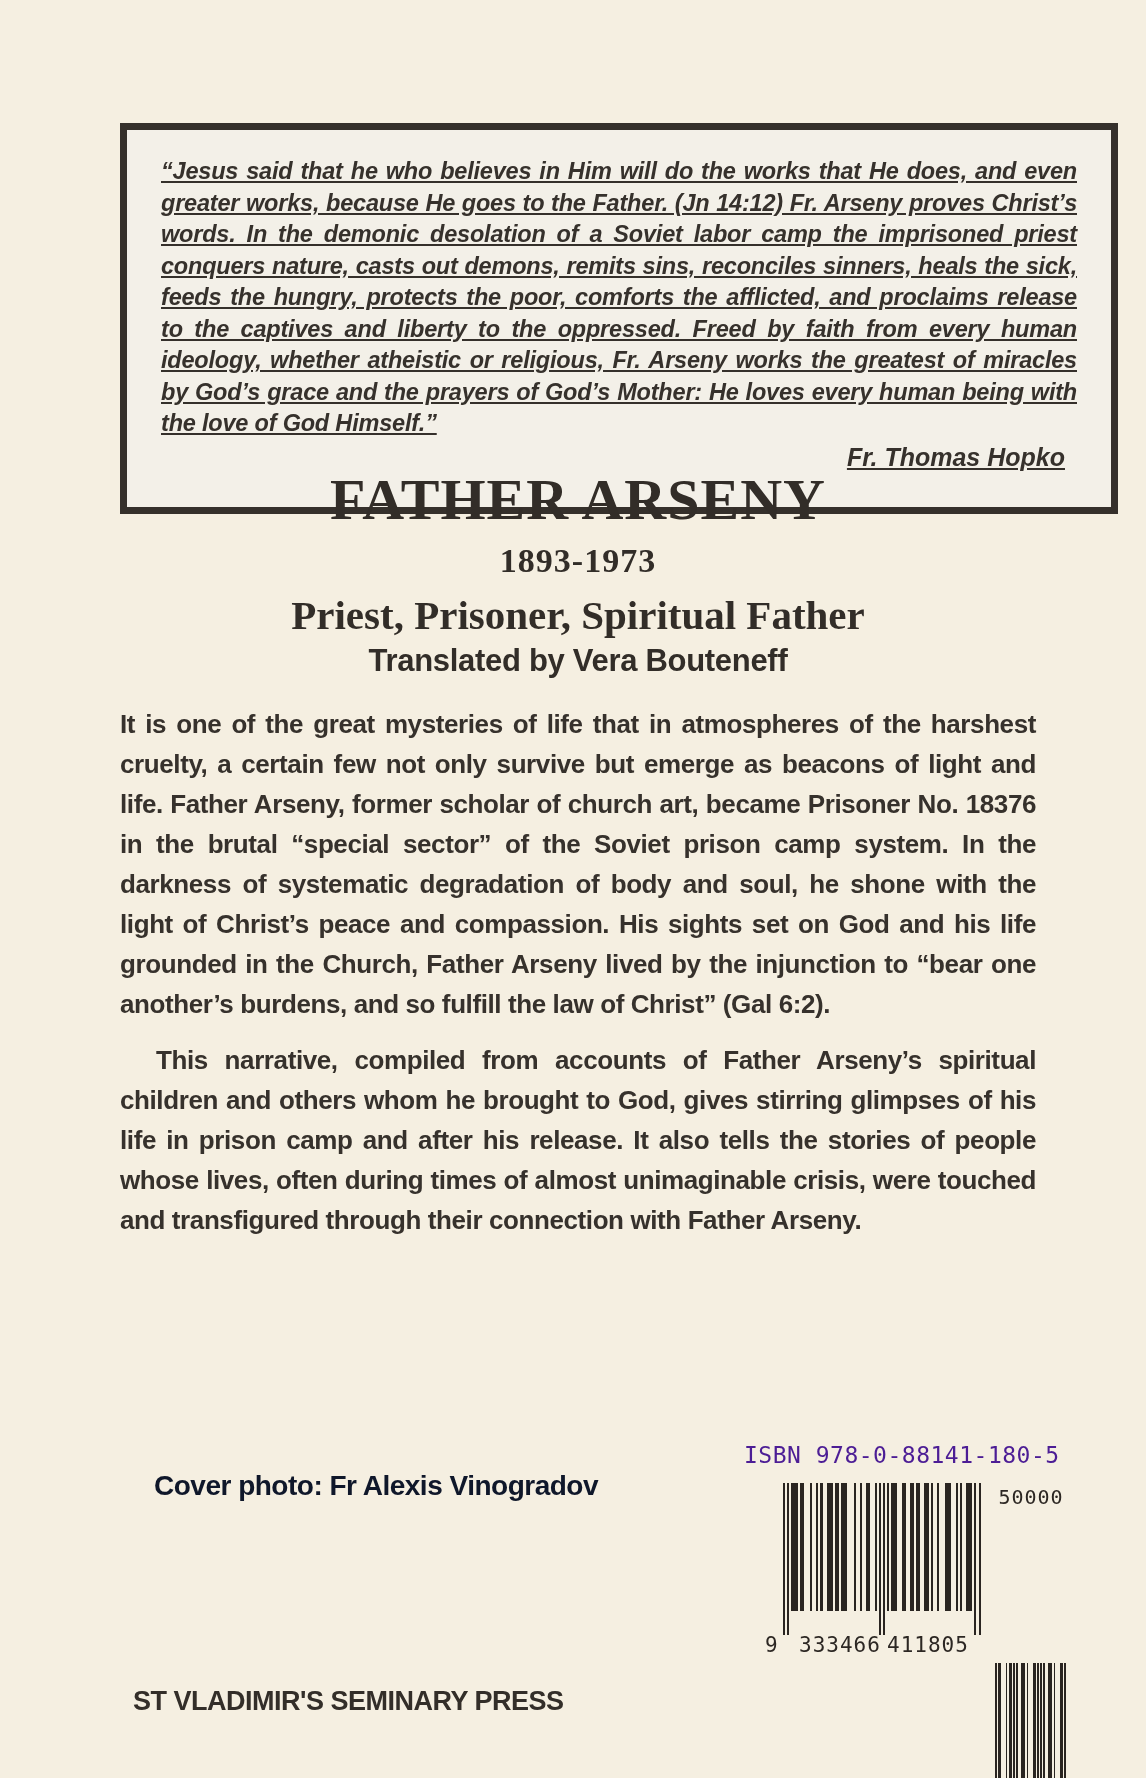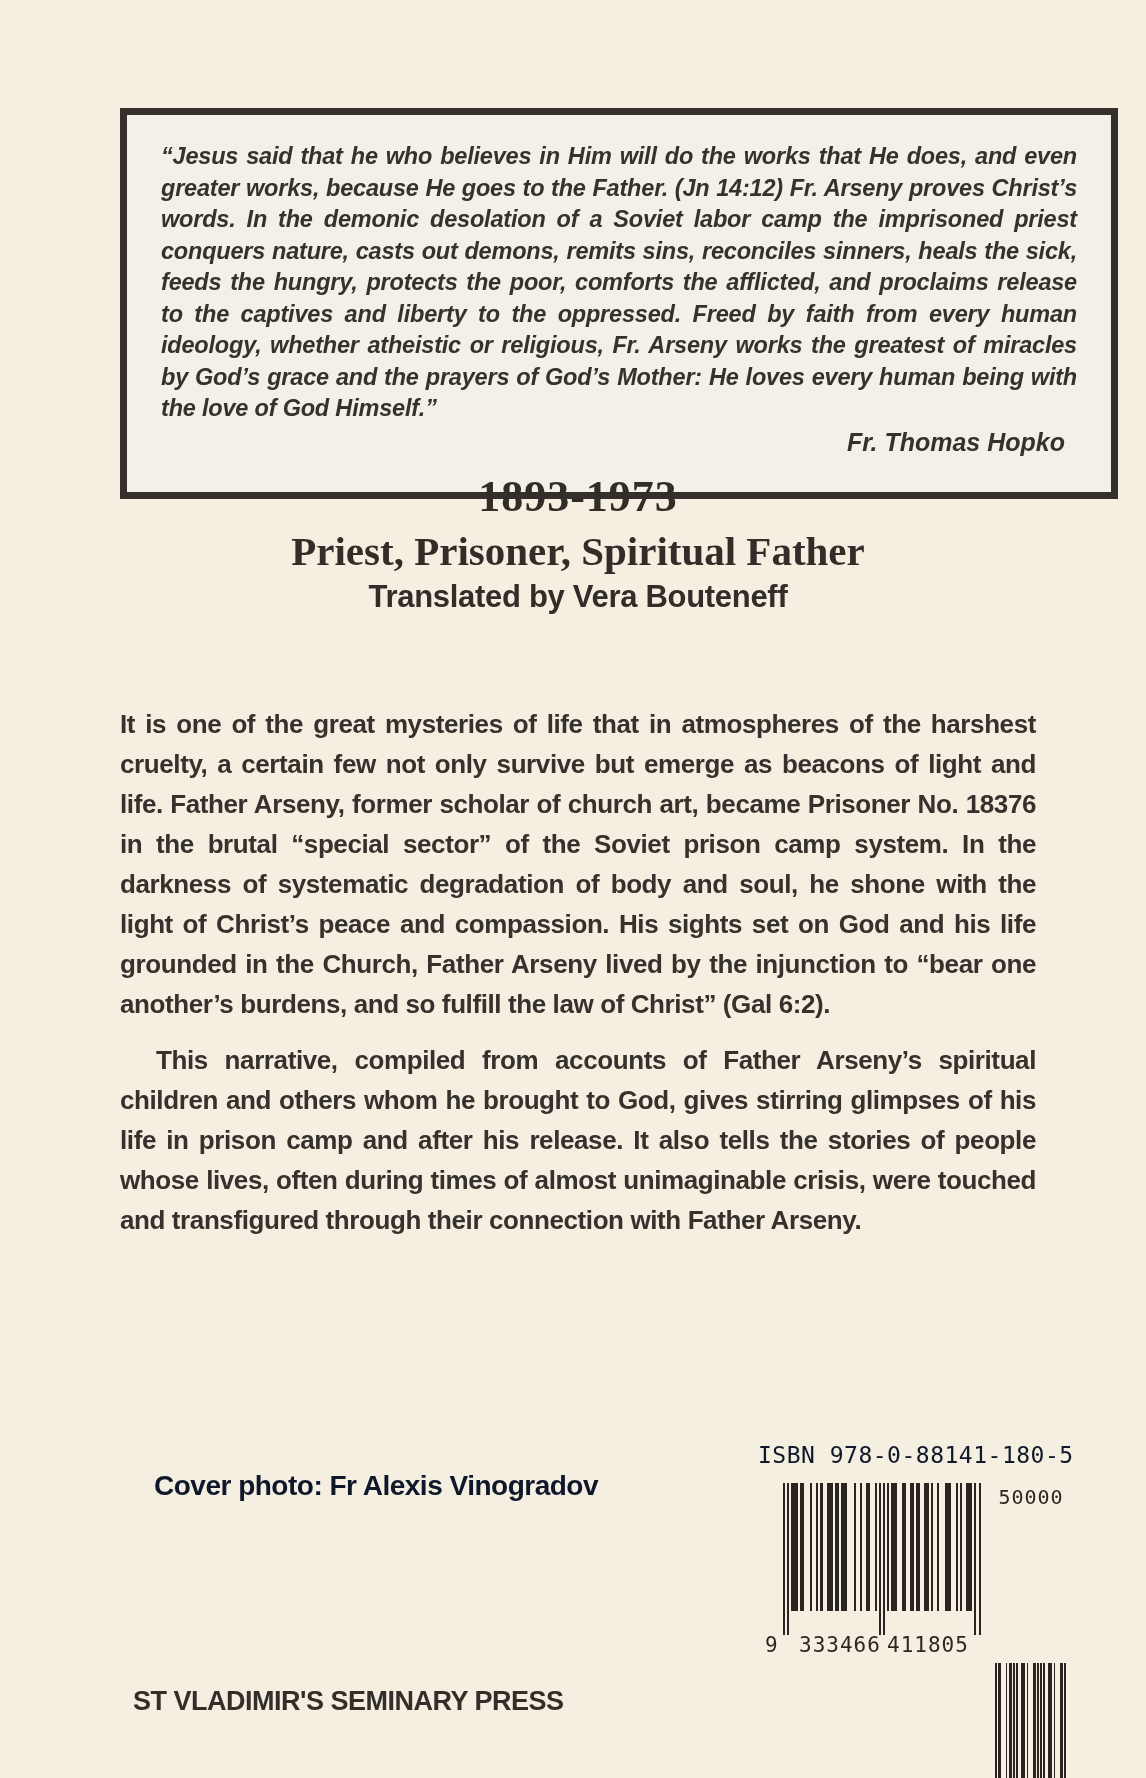--- a/index.html
+++ b/index.html
@@ -6,26 +6,27 @@
   body {
     width: 1146px; height: 1778px;
     position: relative;
     background: var(--paper, #f5efe1);
     font-family: "Liberation Sans", sans-serif;
     color: var(--ink, #35302b);
     overflow: hidden;
   }
   
   .quote-box {
-    position: absolute; left: 120px; top: 108px;
+    position: absolute; left: 120px; top: 123px;
     width: 998px; height: 391px;
     box-sizing: border-box;
     border: 7px solid var(--ink, #24201c);
     background: #f3f0e8;
     padding: 26px 34px 6px 34px;
+    text-decoration: underline;
   }
   .quote-text {
     font-style: italic; font-weight: bold;
     font-size: 23.5px; line-height: 31.5px;
     text-align: justify;
     color: #36312c;
     letter-spacing: -0.2px;
   }
   .quote-attr {
     font-style: italic; font-weight: bold;
@@ -35,21 +36,21 @@
     color: #36312c;
   }
   
   .title-block {
     position: absolute; left: 120px; top: 468px; width: 916px;
     text-align: center;
     font-family: "Liberation Serif", serif;
     color: #322d28;
   }
   .book-title   { font-size: 58px; line-height: 64px; font-weight: bold; letter-spacing: 1px; }
-  .book-years   { font-size: 44px; line-height: 58px; font-weight: bold; letter-spacing: 1px; }
+  .book-years   { font-size: 34px; line-height: 58px; font-weight: bold; letter-spacing: 1px; }
   .book-subtitle{ font-size: 41px; line-height: 50px; font-weight: bold; }
   .book-translator {
     font-family: "Liberation Sans", sans-serif;
     font-size: 31px; line-height: 42px; font-weight: bold;
     letter-spacing: -0.3px;
   }
   
   .body-copy {
     position: absolute; left: 120px; top: 704px; width: 916px;
     font-size: 26px; line-height: 40px; font-weight: bold;
@@ -68,22 +69,21 @@
   .publisher {
     position: absolute; left: 133px; top: 1686px;
     font-size: 27px; font-weight: bold; letter-spacing: -0.5px;
     color: #332e29;
   }
   
   .isbn-label {
     position: absolute; left: 744px; top: 1442px;
     font-family: "DejaVu Sans Mono", monospace;
     font-size: 23px; letter-spacing: 0.5px;
-    color: #0f172a;
-    margin-left: 14px;
+    color: #4c1d95;
   }
   .barcode-area { position: absolute; left: 783px; top: 1483px; width: 290px; height: 180px; }
   .ean13  { position: absolute; left: 0; top: 0; }
   .addon  { position: absolute; left: 212px; top: 28px; }
   .bars   { position: relative; }
   .bars .bar { position: absolute; top: 0; background: var(--bar, #2a2521); }
   .ean13-digits {
     position: absolute; left: 0; top: 150px; width: 198px; height: 28px;
     font-family: "DejaVu Sans Mono", monospace;
     font-size: 21px; color: #2c2723;
@@ -100,20 +100,21 @@
 </style>
 </head>
 <body style="--paper: #f5efe1; --ink: #35302b; --bar: #2a2521;">
 
 <div class="quote-box">
   <div class="quote-text">“Jesus said that he who believes in Him will do the works that He does, and even greater works, because He goes to the Father. (Jn 14:12) Fr. Arseny proves Christ’s words. In the demonic desolation of a Soviet labor camp the imprisoned priest conquers nature, casts out demons, remits sins, reconciles sinners, heals the sick, feeds the hungry, protects the poor, comforts the afflicted, and proclaims release to the captives and liberty to the oppressed. Freed by faith from every human ideology, whether atheistic or religious, Fr. Arseny works the greatest of miracles by God’s grace and the prayers of God’s Mother: He loves every human being with the love of God Himself.”</div>
   <div class="quote-attr">Fr. Thomas Hopko</div>
 </div>
 
 <div class="title-block">
+  <div class="book-title">FATHER ARSENY</div>
   <div class="book-years">1893-1973</div>
   <div class="book-subtitle">Priest, Prisoner, Spiritual Father</div>
   <div class="book-translator">Translated by Vera Bouteneff</div>
 </div>
 
 <div class="body-copy">
   <p>It is one of the great mysteries of life that in atmospheres of the harshest cruelty, a certain few not only survive but emerge as beacons of light and life. Father Arseny, former scholar of church art, became Prisoner No. 18376 in the brutal “special sector” of the Soviet prison camp system. In the darkness of systematic degradation of body and soul, he shone with the light of Christ’s peace and compassion. His sights set on God and his life grounded in the Church, Father Arseny lived by the injunction to “bear one another’s burdens, and so fulfill the law of Christ” (Gal 6:2).</p>
   <p class="indent">This narrative, compiled from accounts of Father Arseny’s spiritual children and others whom he brought to God, gives stirring glimpses of his life in prison camp and after his release. It also tells the stories of people whose lives, often during times of almost unimaginable crisis, were touched and transfigured through their connection with Father Arseny.</p>
 </div>
 

